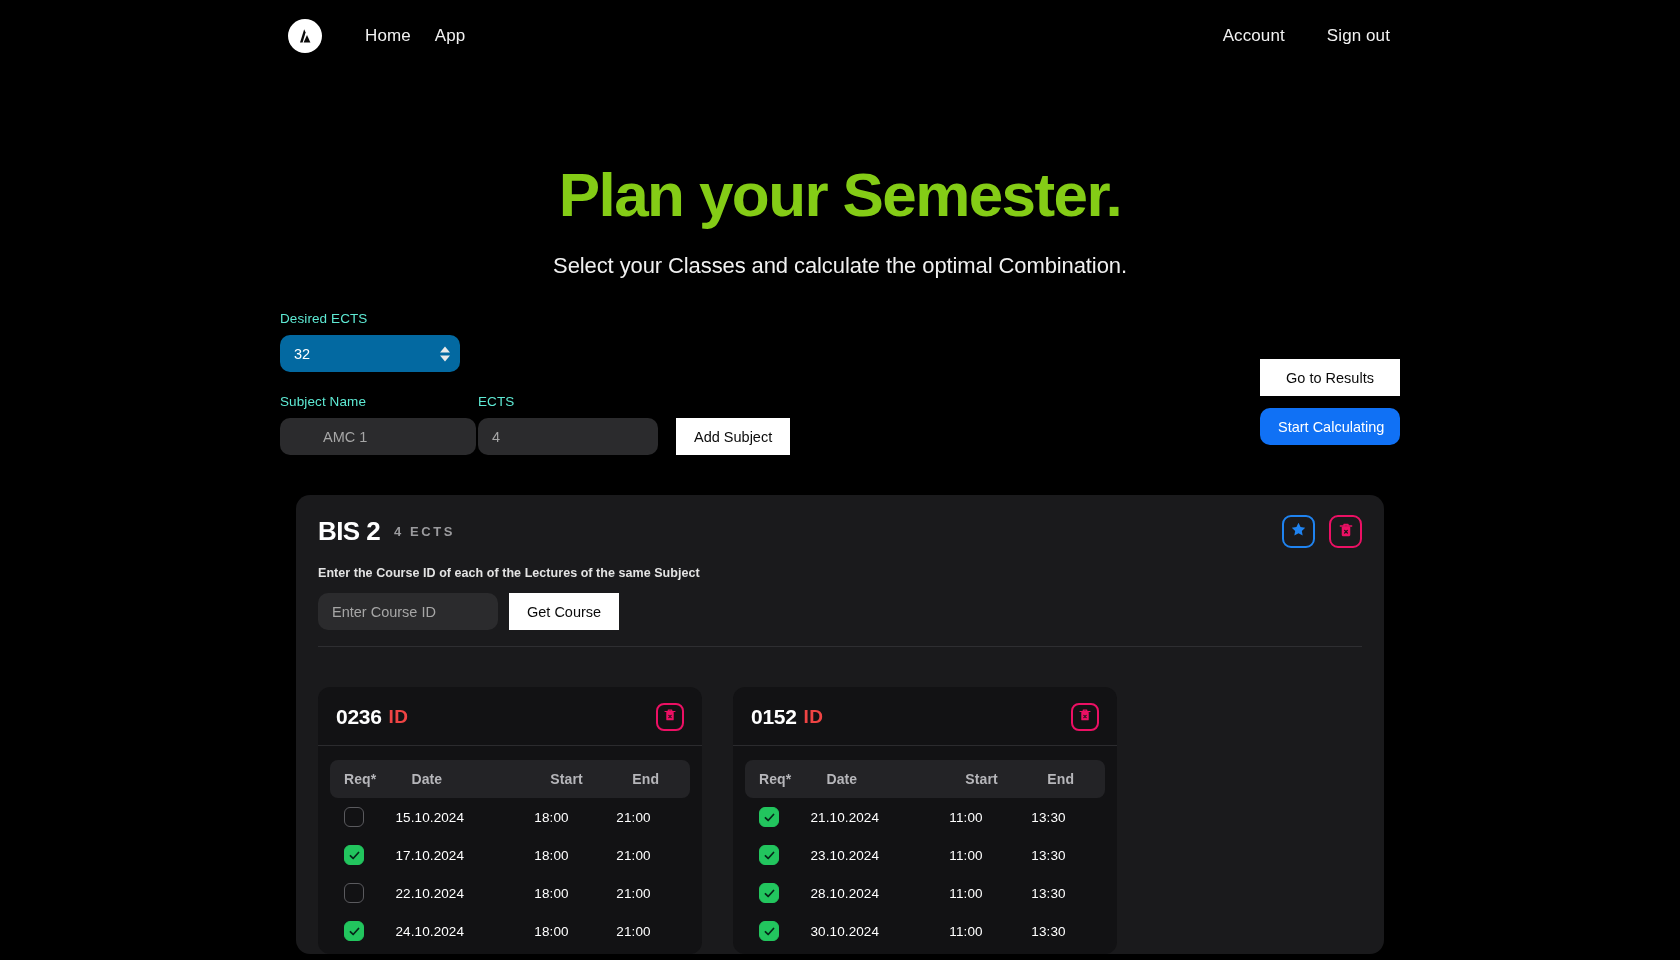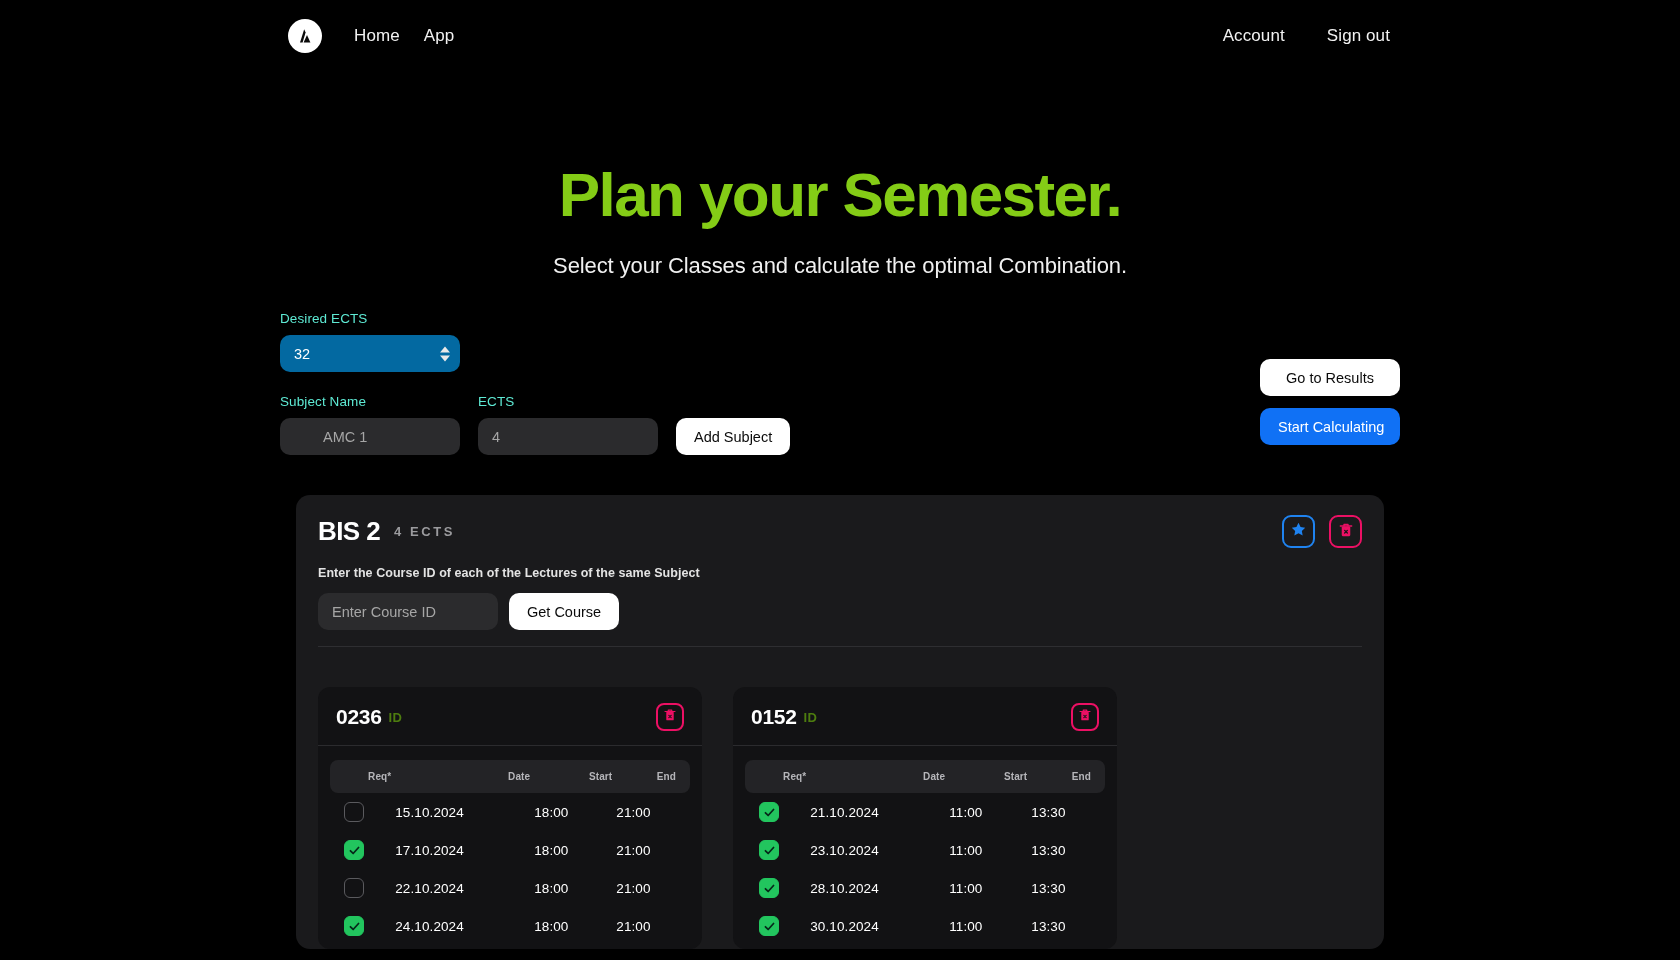--- a/index.html
+++ b/index.html
@@ -27,21 +27,21 @@
   }
   .nav-left { display: flex; align-items: center; gap: 22px; }
   .logo {
     width: 34px; height: 34px;
     border-radius: 50%;
     background: #ffffff;
     display: flex; align-items: center; justify-content: center;
     flex: none;
   }
   .logo svg { display: block; }
-  .nav-links { display: flex; align-items: center; gap: 24px; margin-left: 10px; }
+  .nav-links { display: flex; align-items: center; gap: 24px; margin-left: 21px; }
   .nav-link {
     font-size: 17px;
     color: #f2f2f2;
     letter-spacing: .1px;
     cursor: pointer;
     white-space: nowrap;
   }
   .nav-right {
     margin-left: auto;
     display: flex;
@@ -113,29 +113,29 @@
   .spinner i.up { border-bottom: 6px solid #e9e9e9; }
   .spinner i.down { border-top: 6px solid #e9e9e9; }
 
   .subject-row {
     margin-top: 22px;
     display: flex;
     align-items: flex-end;
     gap: 18px;
   }
   .subject-name-field { width: 180px; }
-  .subject-name-field .input-base { width: 180px; padding-left: 43px; }
+  .subject-name-field .input-base { width: 196px; padding-left: 43px; }
   .ects-field { width: 180px; }
   .ects-field .input-base { width: 180px; }
 
   .btn-white {
     background: #ffffff;
     color: #0a0a0a;
     border: none;
-    border-radius: 10px;
+    border-radius: 0;
     height: 37px;
     padding: 0 18px;
     font-size: 14.5px;
     font-family: "Liberation Sans", sans-serif;
     cursor: pointer;
     white-space: nowrap;
   }
   .btn-blue {
     background: #1071f5;
     color: #ffffff;
@@ -237,36 +237,36 @@
     padding: 16px 18px 14px 18px;
     border-bottom: 1px solid #2b2b2e;
   }
   .course-id {
     font-size: 21px;
     font-weight: 700;
     letter-spacing: -0.3px;
   }
   .course-id-sub {
     margin-left: 7px;
-    font-size: 13px;
+    font-size: 19px;
     font-weight: 700;
-    color: #4d7c0f;
+    color: #ef4444;
     letter-spacing: .4px;
   }
   .course-head .icon-btn { margin-left: auto; width: 28px; height: 28px; border-radius: 8px; }
 
   .table-wrap { padding: 14px 12px 4px 12px; }
   table { width: 100%; border-collapse: collapse; }
   thead tr { background: #232326; }
   thead th {
-    font-size: 10px;
+    font-size: 14px;
     font-weight: 700;
     color: #b6b6ba;
-    text-align: right;
-    padding: 11px 4px;
+    text-align: left;
+    padding: 11px 16px;
     letter-spacing: .1px;
   }
   thead th:first-child { border-radius: 8px 0 0 8px; padding-left: 14px; }
   thead th:last-child  { border-radius: 0 8px 8px 0; padding-right: 14px; }
   tbody td {
     font-size: 13.5px;
     color: #ffffff;
     padding: 9px 0;
     letter-spacing: .1px;
   }

